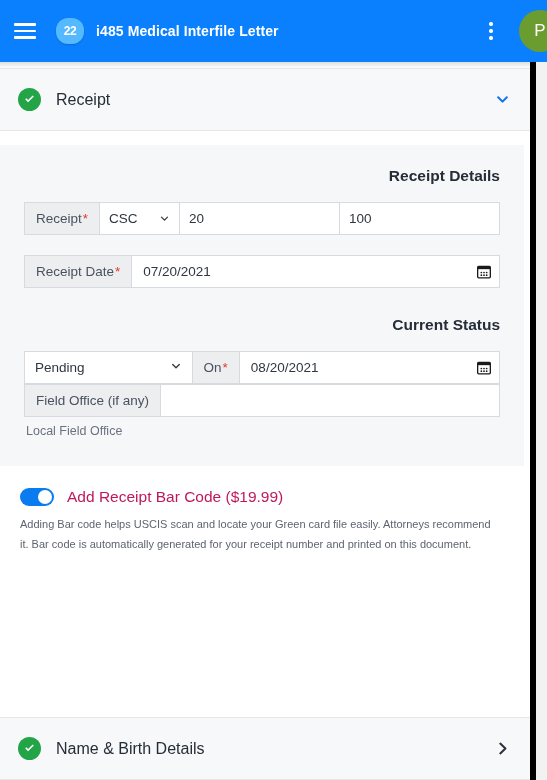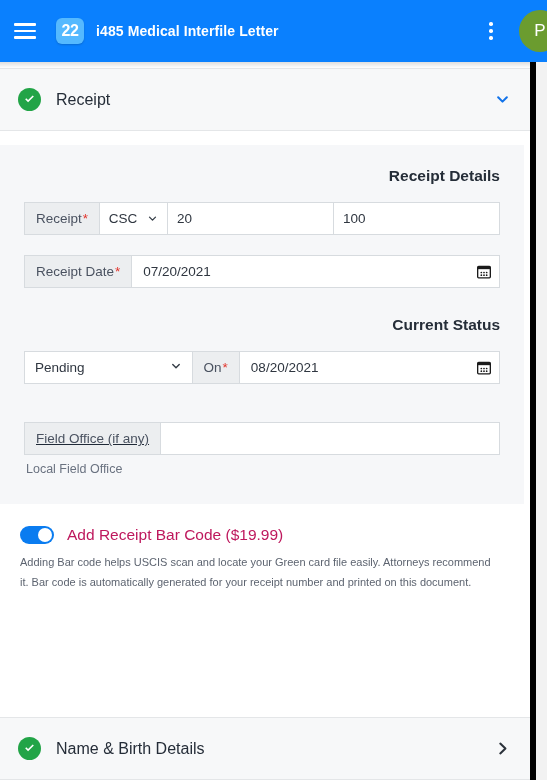--- a/index.html
+++ b/index.html
@@ -45,25 +45,25 @@
     width: 22px;
     background: #ffffff;
     border-radius: 1px;
   }
 
   .brand-logo {
     width: 28px;
     height: 26px;
     margin-left: 16px;
     background: #55b9ff;
-    border-radius: 6px;
-    display: flex;
-    align-items: center;
-    justify-content: center;
-    font-size: 16px;
+    border-radius: 12px;
+    display: flex;
+    align-items: center;
+    justify-content: center;
+    font-size: 12px;
     font-weight: bold;
     color: #ffffff;
     letter-spacing: -0.5px;
     line-height: 1;
     flex: 0 0 auto;
     box-shadow: 0 1px 2px rgba(0,0,0,0.18);
     font-family: "Liberation Sans", sans-serif;
   }
 
   .appbar-title {
@@ -239,21 +239,21 @@
     padding: 0 9px;
     display: flex;
     align-items: center;
     justify-content: space-between;
     gap: 10px;
     flex: 0 0 auto;
     cursor: pointer;
   }
   .sel .caret { color: #333b45; display: flex; align-items: center; }
 
-  .w-sel { width: 68px; justify-content: center; }
+  .w-sel { width: 80px; }
   .f1 { flex: 1 1 0; }
 
   .datefld {
     position: relative;
     flex: 1 1 auto;
     border: 1px solid #d7dbdf;
     border-left: none;
     background: #ffffff;
     display: flex;
     align-items: center;
@@ -451,21 +451,21 @@
               <circle cx="12" cy="13.5" r="1.3" fill="#1a1a1a"></circle>
               <circle cx="16" cy="13.5" r="1.3" fill="#1a1a1a"></circle>
               <circle cx="8" cy="17.5" r="1.3" fill="#1a1a1a"></circle>
               <circle cx="12" cy="17.5" r="1.3" fill="#1a1a1a"></circle>
               <circle cx="16" cy="17.5" r="1.3" fill="#1a1a1a"></circle>
             </svg>
           </span>
         </div>
       </div>
 
-      <div class="input-group" style="margin-top:38px;text-decoration:underline;">
+      <div class="input-group" style="">
         <div class="addon">
           <span>Field Office (if any)</span>
         </div>
         <div class="fld fo-blank" placeholder=""></div>
       </div>
       <div class="helper">Local Field Office</div>
     </div>
 
     <div class="toggle-block">
       <div class="toggle-row">

